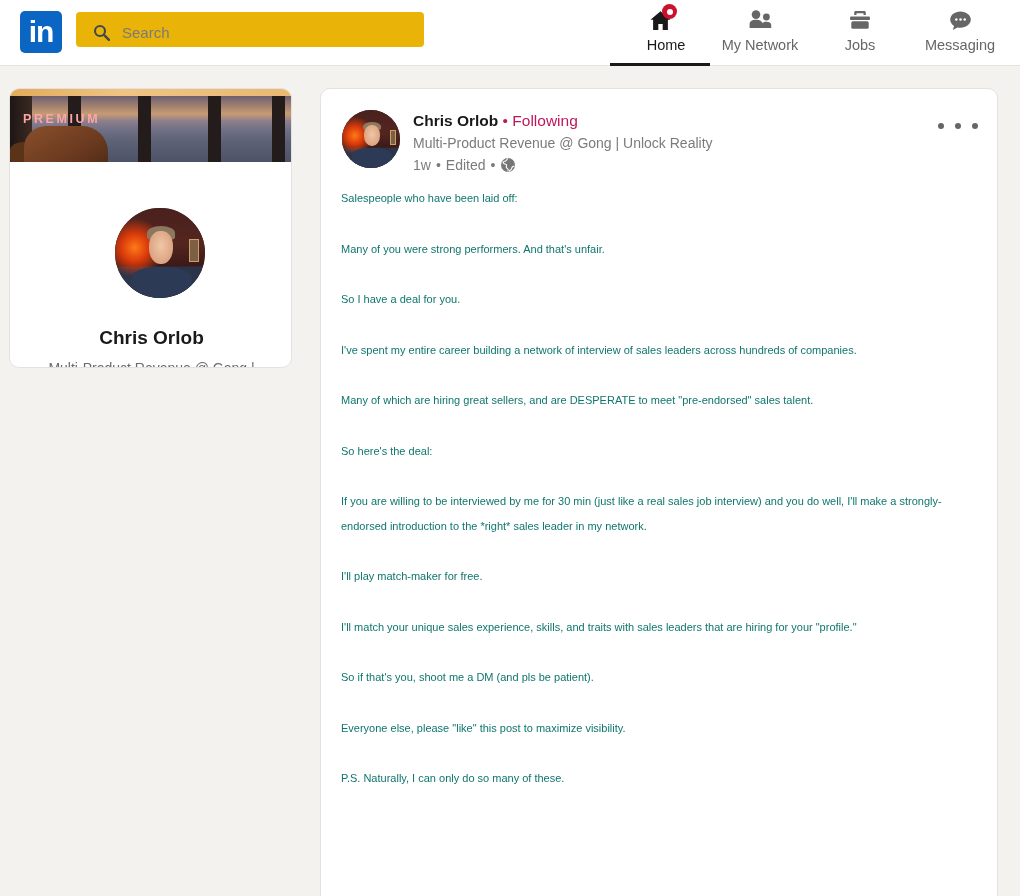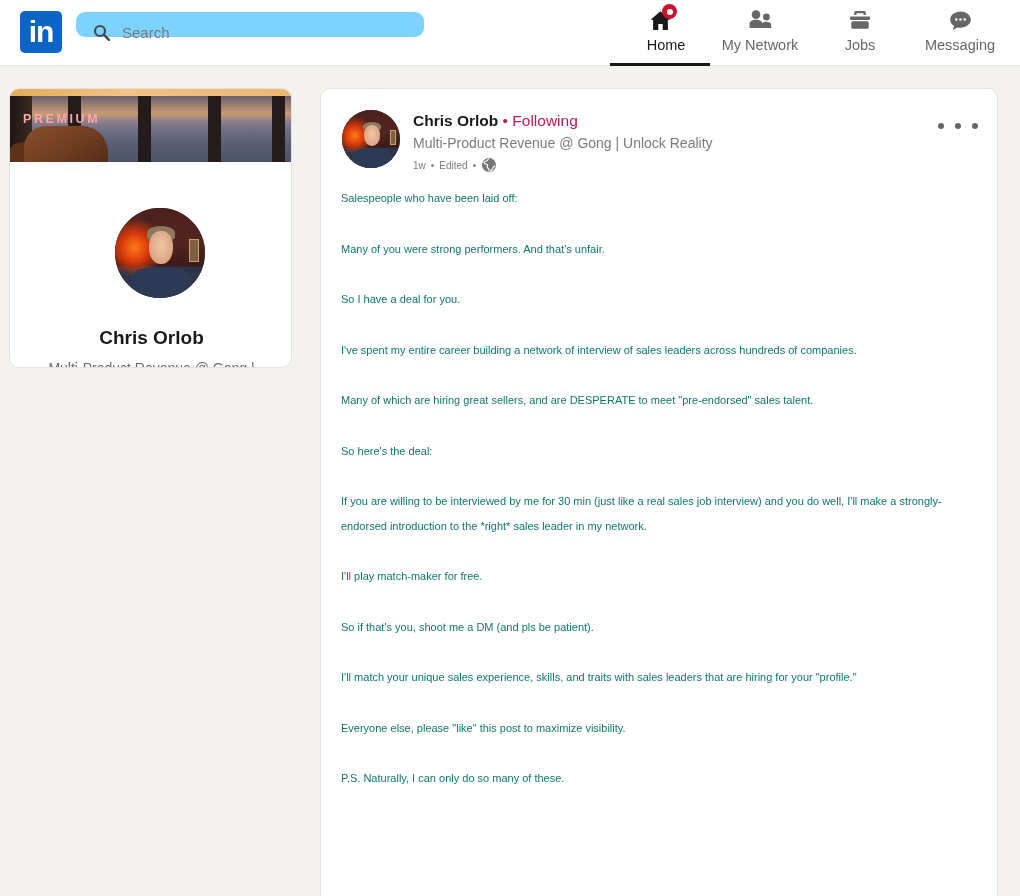--- a/index.html
+++ b/index.html
@@ -28,23 +28,23 @@
     position: absolute; left: 0; top: 0;
     width: 42px; height: 42px;
     color: #ffffff;
     font-size: 30px; font-weight: bold;
     line-height: 41px; text-align: center;
     letter-spacing: -1px;
     font-family: "Liberation Sans", sans-serif;
   }
   .search-wrap {
     position: absolute; left: 76px; top: 12px;
-    width: 348px; height: 25px;
-    background: #7dd3fc;
-    border-radius: 9px;
+    width: 348px; height: 35px;
+    background: #eab308;
+    border-radius: 4px;
   }
   .search-icon {
     position: absolute; left: 17px; top: 12px;
     width: 17px; height: 17px;
   }
   .search-input {
     position: absolute; left: 44px; top: 0;
     width: 295px; height: 41px;
     border: none; background: transparent; outline: none;
     font-size: 15px; color: #32373c;
@@ -203,21 +203,21 @@
     font-size: 15.5px; color: #191919; white-space: nowrap;
   }
   .post-author b { font-weight: bold; }
   .post-author .follow { color: #be185d; font-weight: normal; }
   .post-headline {
     position: absolute; left: 92px; top: 46px;
     font-size: 14px; color: #7b7b7b; white-space: nowrap;
   }
   .post-meta {
     position: absolute; left: 92px; top: 68px;
-    font-size: 10px; color: #7b7b7b;
+    font-size: 14px; color: #7b7b7b;
     display: flex; align-items: center; gap: 5px;
   }
   .globe-icon { display: inline-flex; width: 16px; height: 16px; }
   .post-menu {
     position: absolute; right: 19px; top: 26px;
     width: 40px; height: 22px;
     display: flex; align-items: center; justify-content: space-between;
     cursor: pointer;
   }
   .post-menu i {
@@ -372,18 +372,18 @@
 
   <div class="post-body" id="post-body">
       <p>Salespeople who have been laid off:</p>
       <p>Many of you were strong performers. And that's unfair.</p>
       <p>So I have a deal for you.</p>
       <p>I've spent my entire career building a network of interview of sales leaders across hundreds of companies.</p>
       <p>Many of which are hiring great sellers, and are DESPERATE to meet "pre-endorsed" sales talent.</p>
       <p>So here's the deal:</p>
       <p>If you are willing to be interviewed by me for 30 min (just like a real sales job interview) and you do well, I'll make a strongly-endorsed introduction to the *right* sales leader in my network.</p>
       <p>I'll play match-maker for free.</p>
+      <p>I'll match your unique sales experience, skills, and traits with sales leaders that are hiring for your "profile."</p>
       <p>So if that's you, shoot me a DM (and pls be patient).</p>
-      <p>I'll match your unique sales experience, skills, and traits with sales leaders that are hiring for your "profile."</p>
       <p>Everyone else, please "like" this post to maximize visibility.</p>
       <p>P.S. Naturally, I can only do so many of these.</p>
     </div>
 </div>
 
 </body></html>

